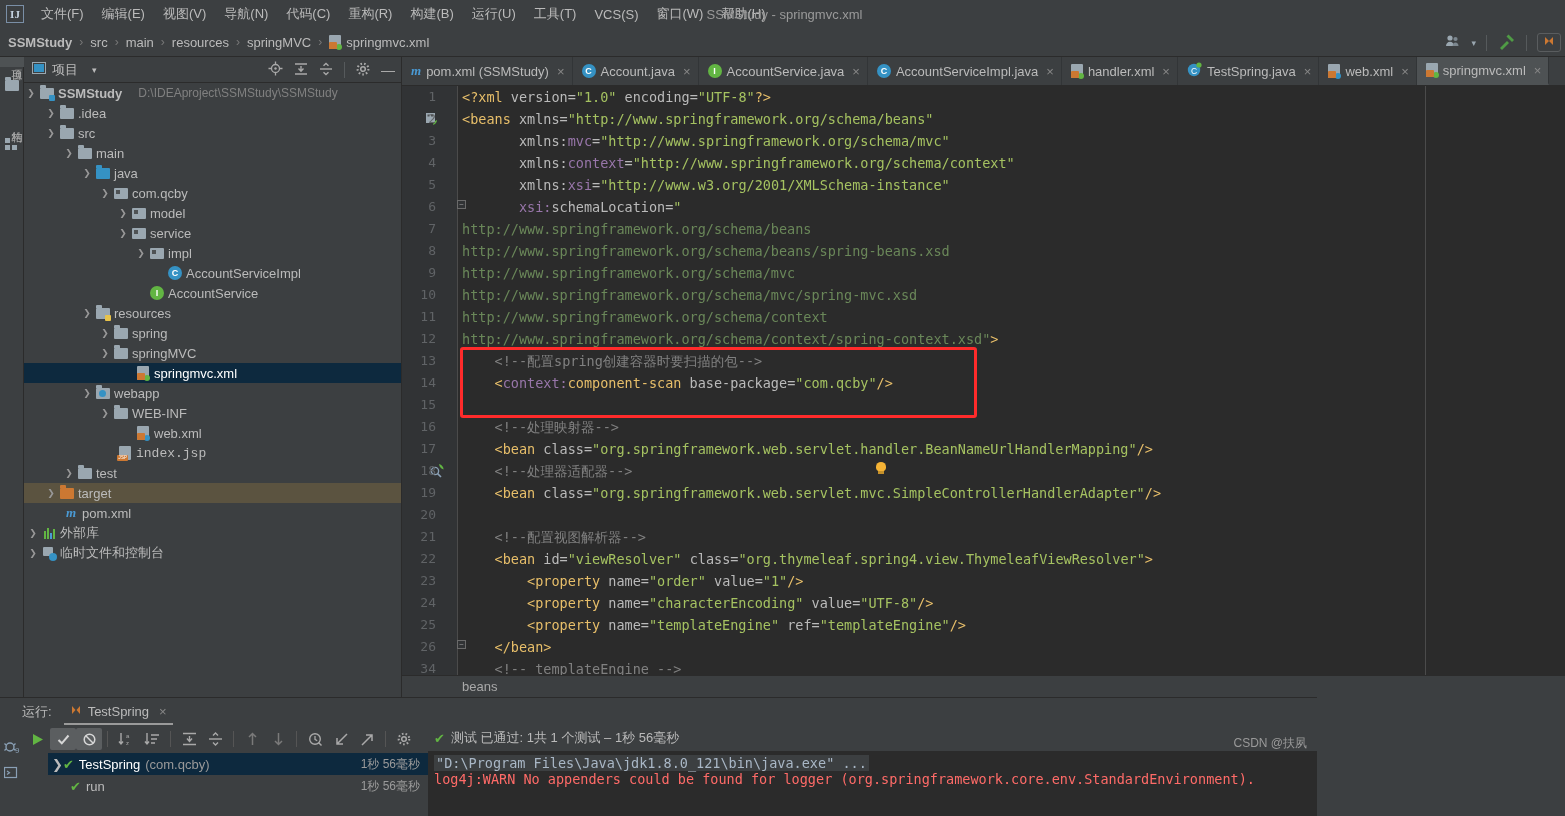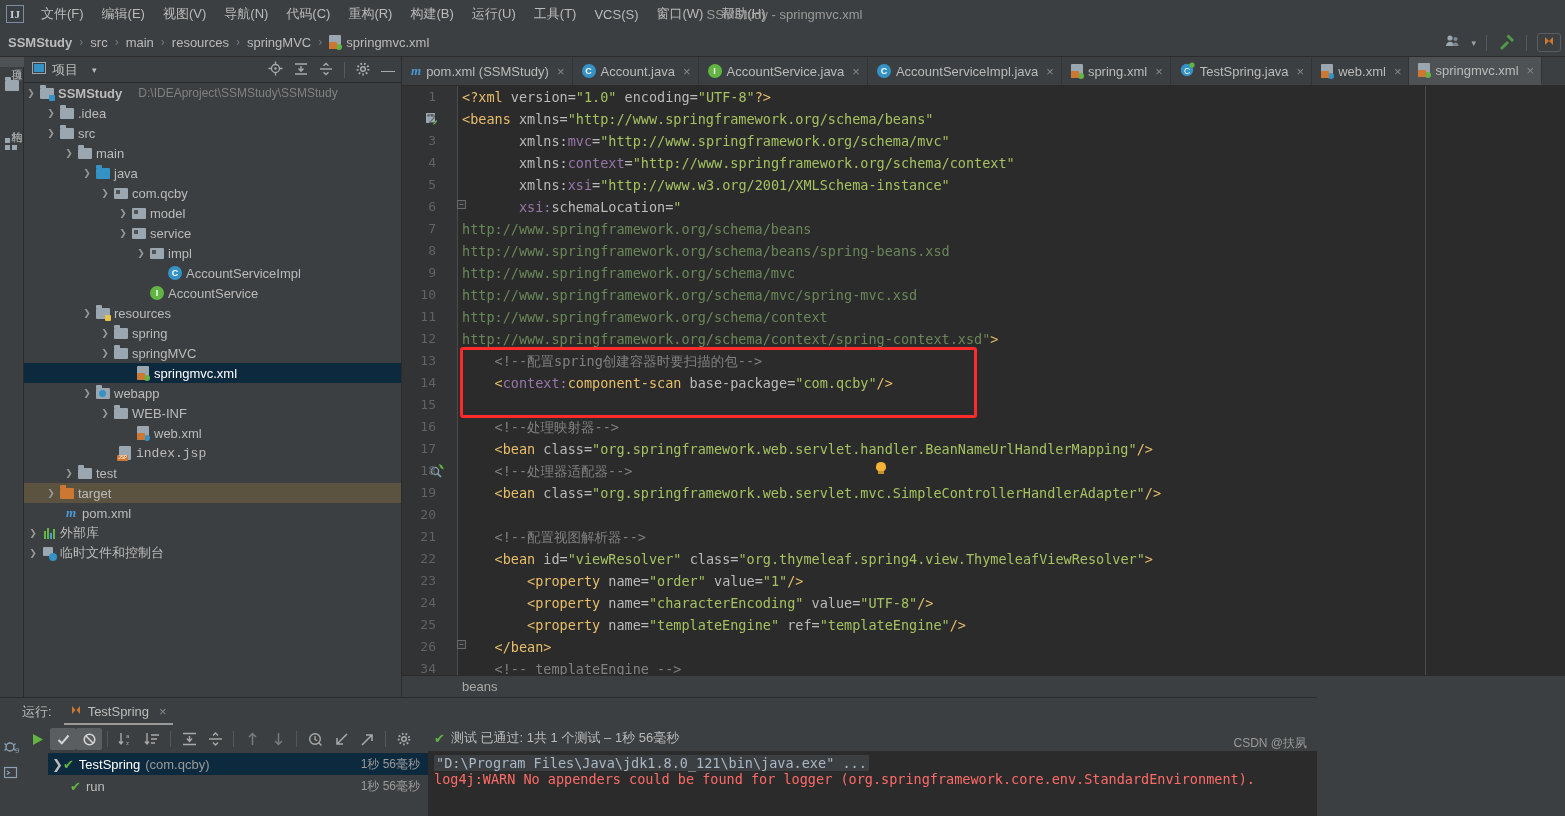--- a/index.html
+++ b/index.html
@@ -603,21 +603,21 @@
       </div>
       <div class="tab">
         <span class="circ c">C</span>
         <span>AccountServiceImpl.java</span>
         <span class="close">×</span>
       </div>
       <div class="tab">
         <span class="g xmlfile">
             <span class="dot"></span>
           </span>
-        <span>spring.xml</span>
+        <span>handler.xml</span>
         <span class="close">×</span>
       </div>
       <div class="tab">
         <span>
           <svg width="15" height="15" viewBox="0 0 15 15">
               <circle cx="7" cy="8" r="6.2" fill="#3592c4"></circle>
               <text x="7" y="11.5" font-size="8.5" fill="#fff" text-anchor="middle" font-family="Liberation Sans, sans-serif">C</text>
               <circle cx="12" cy="3" r="2.6" fill="#62b543"></circle>
             </svg>
         </span>

